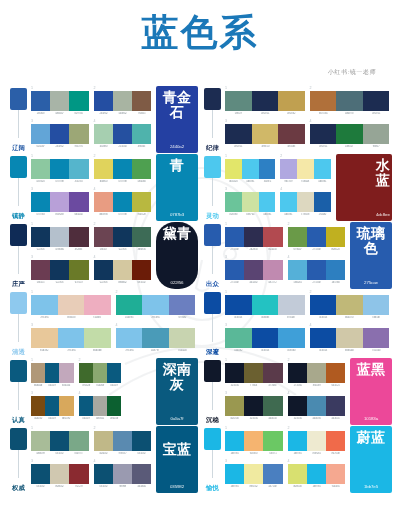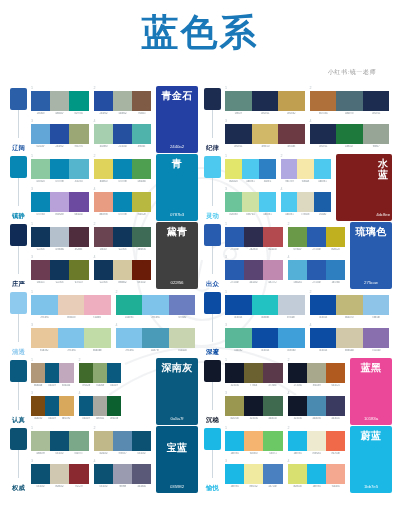--- a/index.html
+++ b/index.html
@@ -131,21 +131,21 @@
     margin-left:2px;
     border-radius:2px;
     position:relative;
     display:flex;
     flex-direction:column;
     justify-content:space-between;
     align-items:center;
     padding:4px 2px 3px 2px;
   }
   .feature-name {
-    font-size:10px;
+    font-size:14px;
     font-weight:bold;
     line-height:1.1;
     text-align:center;
     letter-spacing:0.3px;
   }
   .feature-hex {
     font-size:4.4px;
     line-height:1;
     opacity:0.92;
     letter-spacing:-0.1px;
@@ -361,21 +361,21 @@
                 <div style="background: rgb(212, 200, 160);"></div>
                 <div style="background: rgb(107, 28, 8);"></div>
               </div>
               <div class="mini-hex">
                 <span>022f56</span>
                 <span>b8bda2</span>
                 <span>691002</span>
               </div>
             </div>
           </div>
-          <div class="feature" style="background: #404040;">
+          <div class="feature" style="background: #0f172a; border-radius: 19px;">
             <div class="feature-name" style="color: rgb(255, 255, 255);">黛青</div>
             <div class="feature-hex" style="color: rgb(255, 255, 255);">022f56</div>
           </div>
         </div>
         <div class="group">
           <div class="rail">
             <div class="rail-chip" style="background: rgb(142, 201, 238);"></div>
             <div class="rail-line"></div>
             <div class="rail-word" style="color: rgb(142, 201, 238);">清透</div>
           </div>

